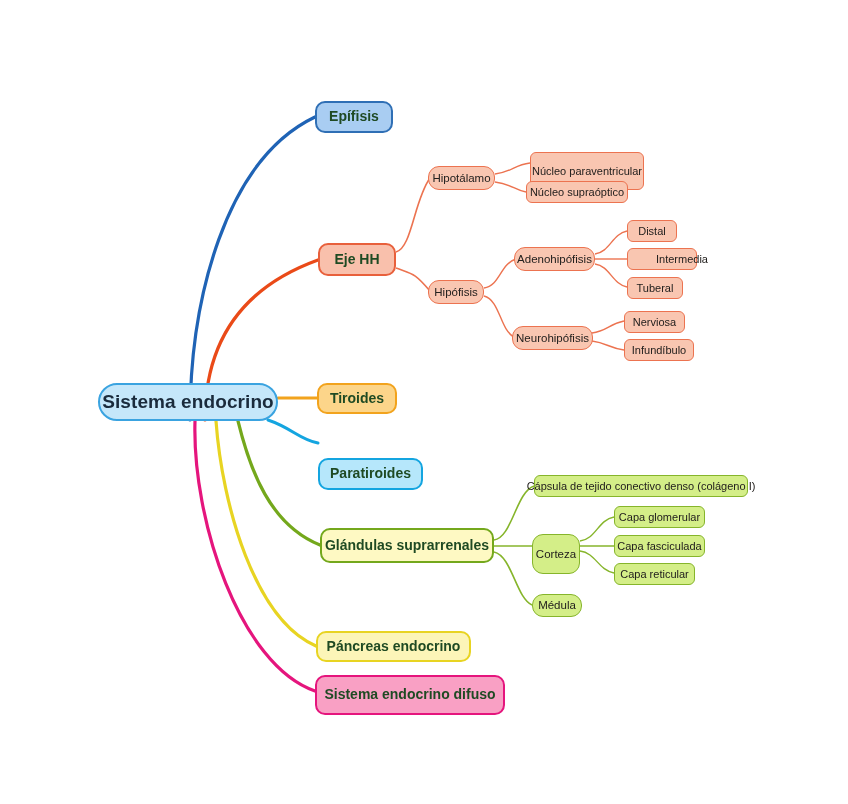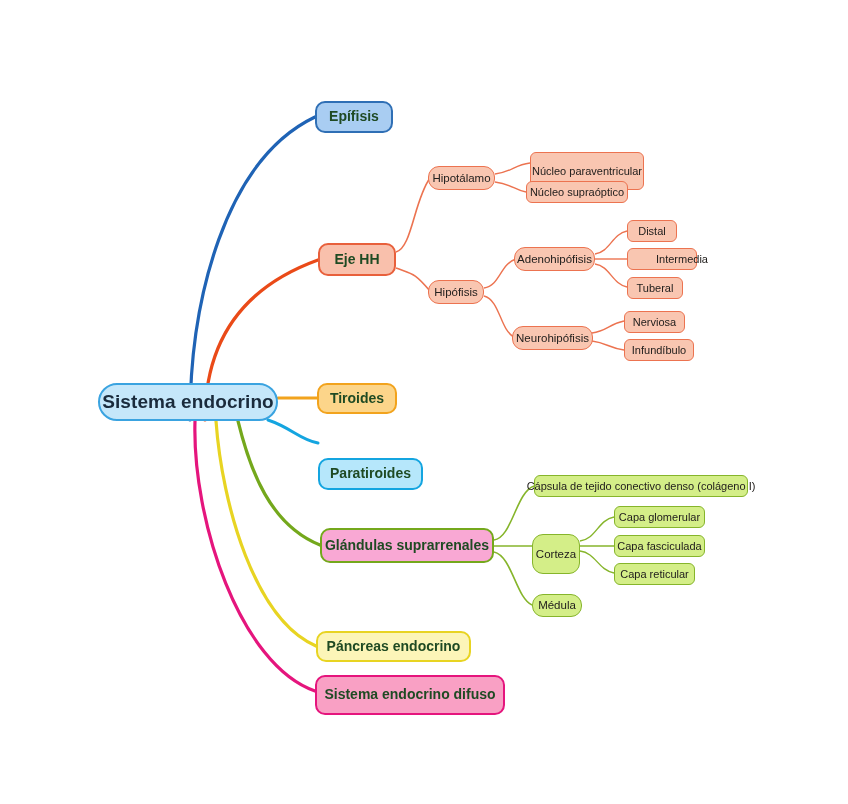--- a/index.html
+++ b/index.html
@@ -73,21 +73,21 @@
     font-weight: 400;
     border-width: 1.4px;
     border-style: solid;
     color: #23201e;
   }
   .f-blue   { background: #a9cdf2; border-color: #2f6fb5; }
   .f-cyan   { background: #b6e7fb; border-color: #14a5e0; }
   .f-orange { background: #fcd58a; border-color: #f2a31d; }
   .f-salmon { background: #f9c0ac; border-color: #e8603c; }
   .f-salmon-lite { background: #f9c6b1; border-color: #ec7350; }
-  .f-green  { background: #f9a8d4; border-color: #74a81c; }
+  .f-green  { background: #fef9c3; border-color: #74a81c; }
   .f-green-lite { background: #d4ee88; border-color: #86b52b; }
   .f-yellow { background: #fcf5b8; border-color: #e8d422; }
   .f-pink   { background: #f9a0c4; border-color: #e5157d; }
 </style>
 </head>
 <body>
 
 <div id="canvas">
 
   <svg id="edges" viewBox="0 0 848 804" xmlns="http://www.w3.org/2000/svg">

